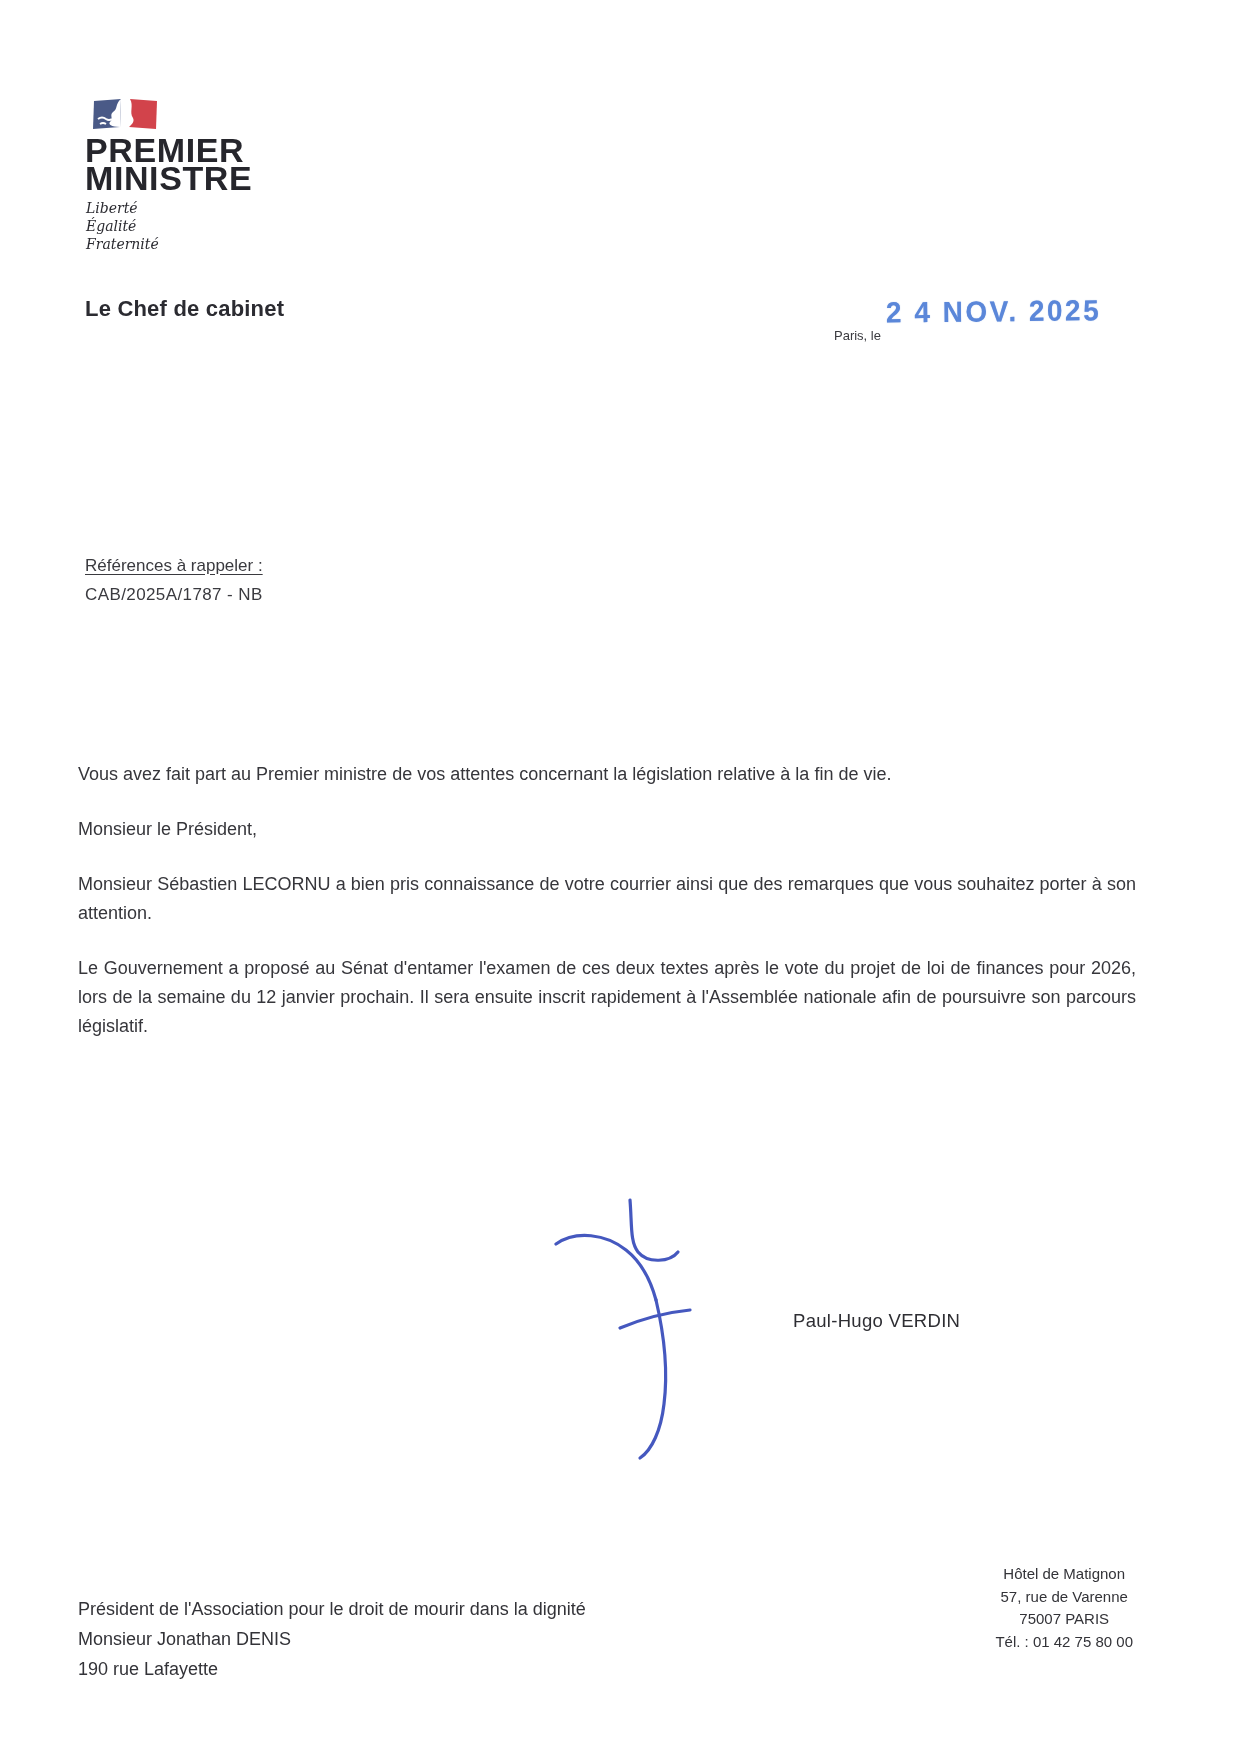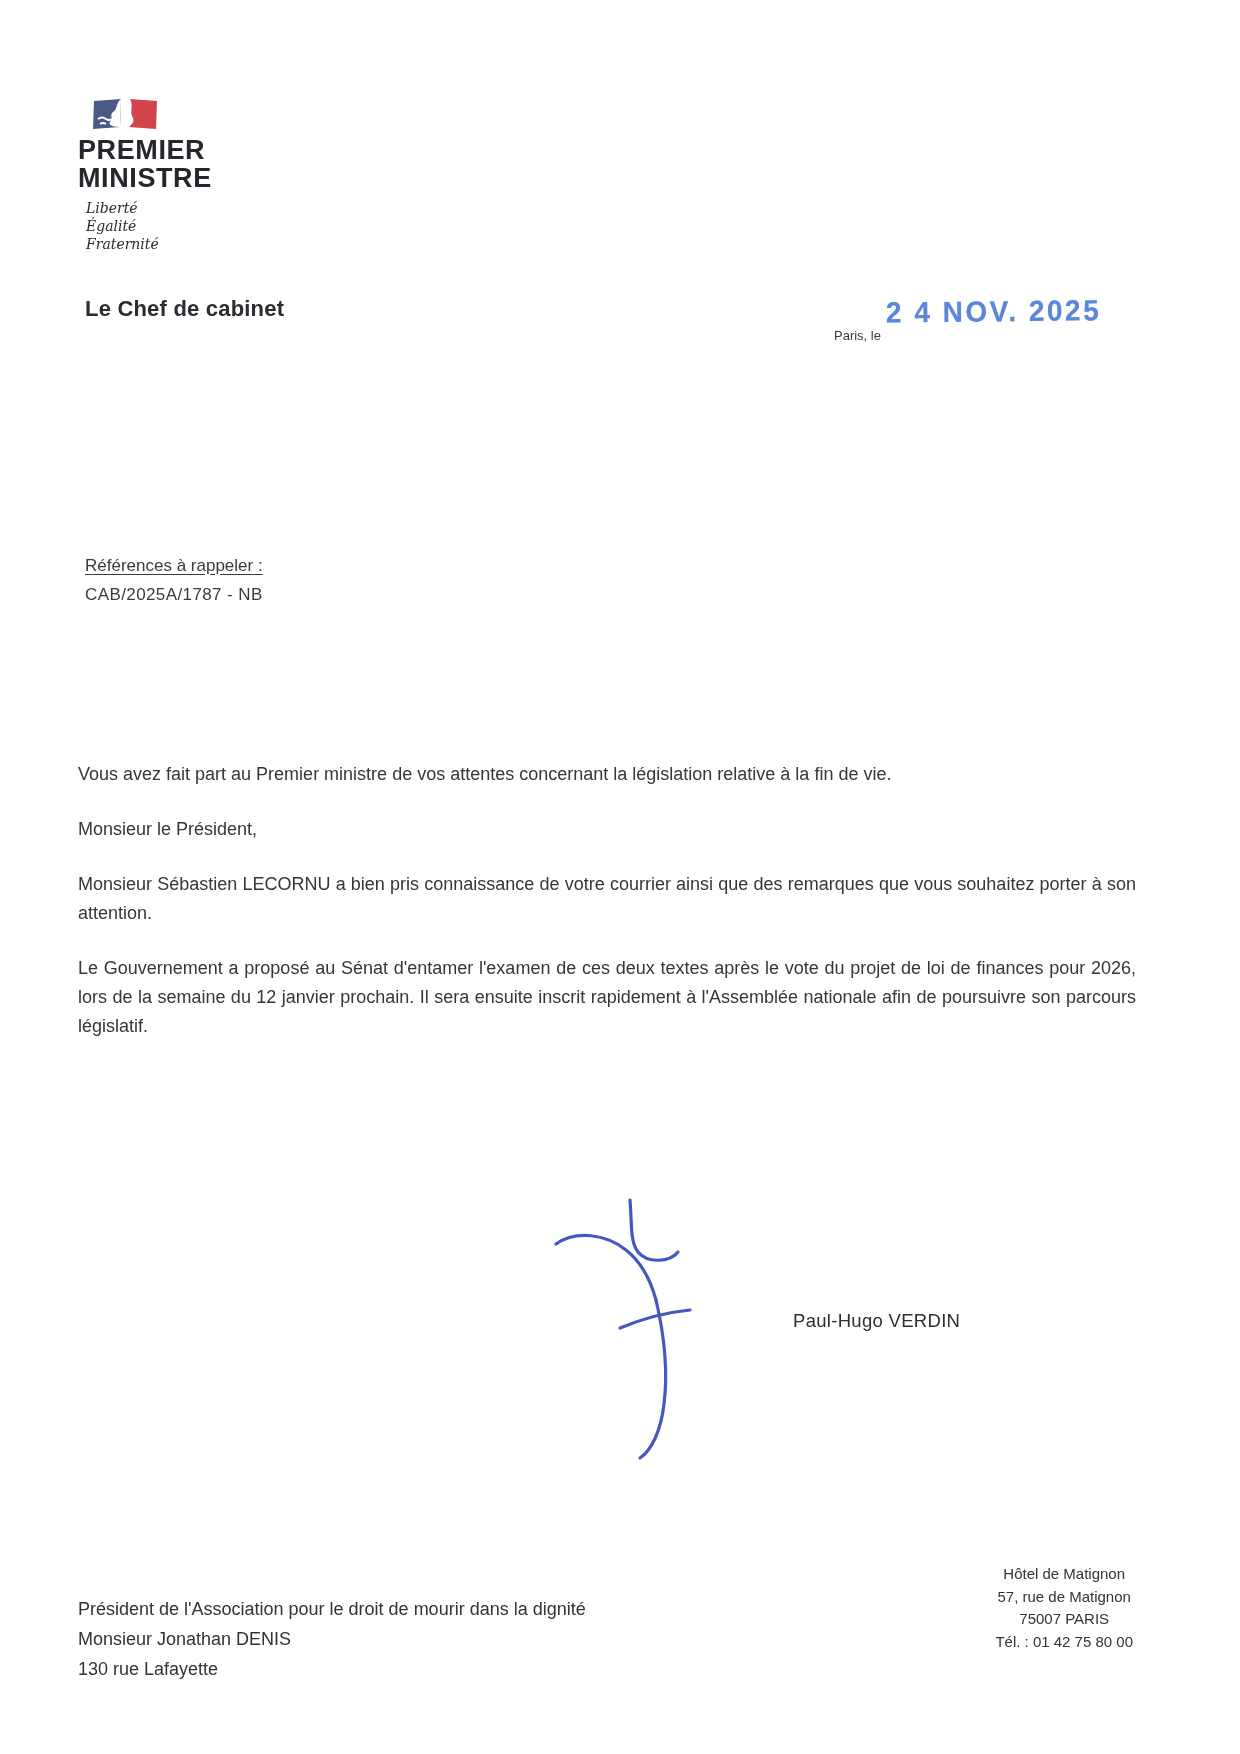--- a/index.html
+++ b/index.html
@@ -4,22 +4,22 @@
 <style>
   html,body{margin:0;padding:0;background:#e9e9e9;}
   #page{
     position:relative;width:1240px;height:1754px;margin:0 auto;
     background:#ffffff;overflow:hidden;
     font-family:"Liberation Sans",sans-serif;color:#36363b;
   }
   
   #logo{position:absolute;left:85px;top:98px;}
   #institution{
-    position:absolute;left:78px;top:136px;
-    font-size:27px;line-height:28px;font-weight:700;letter-spacing:.6px;color:#26262c;
+    position:absolute;left:85px;top:136px;
+    font-size:34px;line-height:28px;font-weight:700;letter-spacing:.6px;color:#26262c;
     white-space:pre-line;
   }
   #motto{
     position:absolute;left:86px;top:199px;
     font-family:"DejaVu Serif","Liberation Serif",serif;font-style:italic;
     font-size:14px;line-height:18px;color:#2a2a30;
   }
   
   #sender-title{
     position:absolute;left:85px;top:296px;
@@ -124,23 +124,23 @@
         <path d="M92,146 C116,136 142,130 162,128"></path>
       </g>
     </svg>
   </div>
 
   <div id="signer-name">Paul-Hugo VERDIN</div>
 
   <div id="recipient">
     <div>Président de l'Association pour le droit de mourir dans la dignité</div>
     <div>Monsieur Jonathan DENIS</div>
-    <div>130 rue Lafayette</div>
+    <div>190 rue Lafayette</div>
   </div>
 
   <div id="office-address">
     <div>Hôtel de Matignon</div>
-    <div>57, rue de Matignon</div>
+    <div>57, rue de Varenne</div>
     <div>75007 PARIS</div>
     <div>Tél. : 01 42 75 80 00</div>
   </div>
 
 </div>
 
 </body></html>

